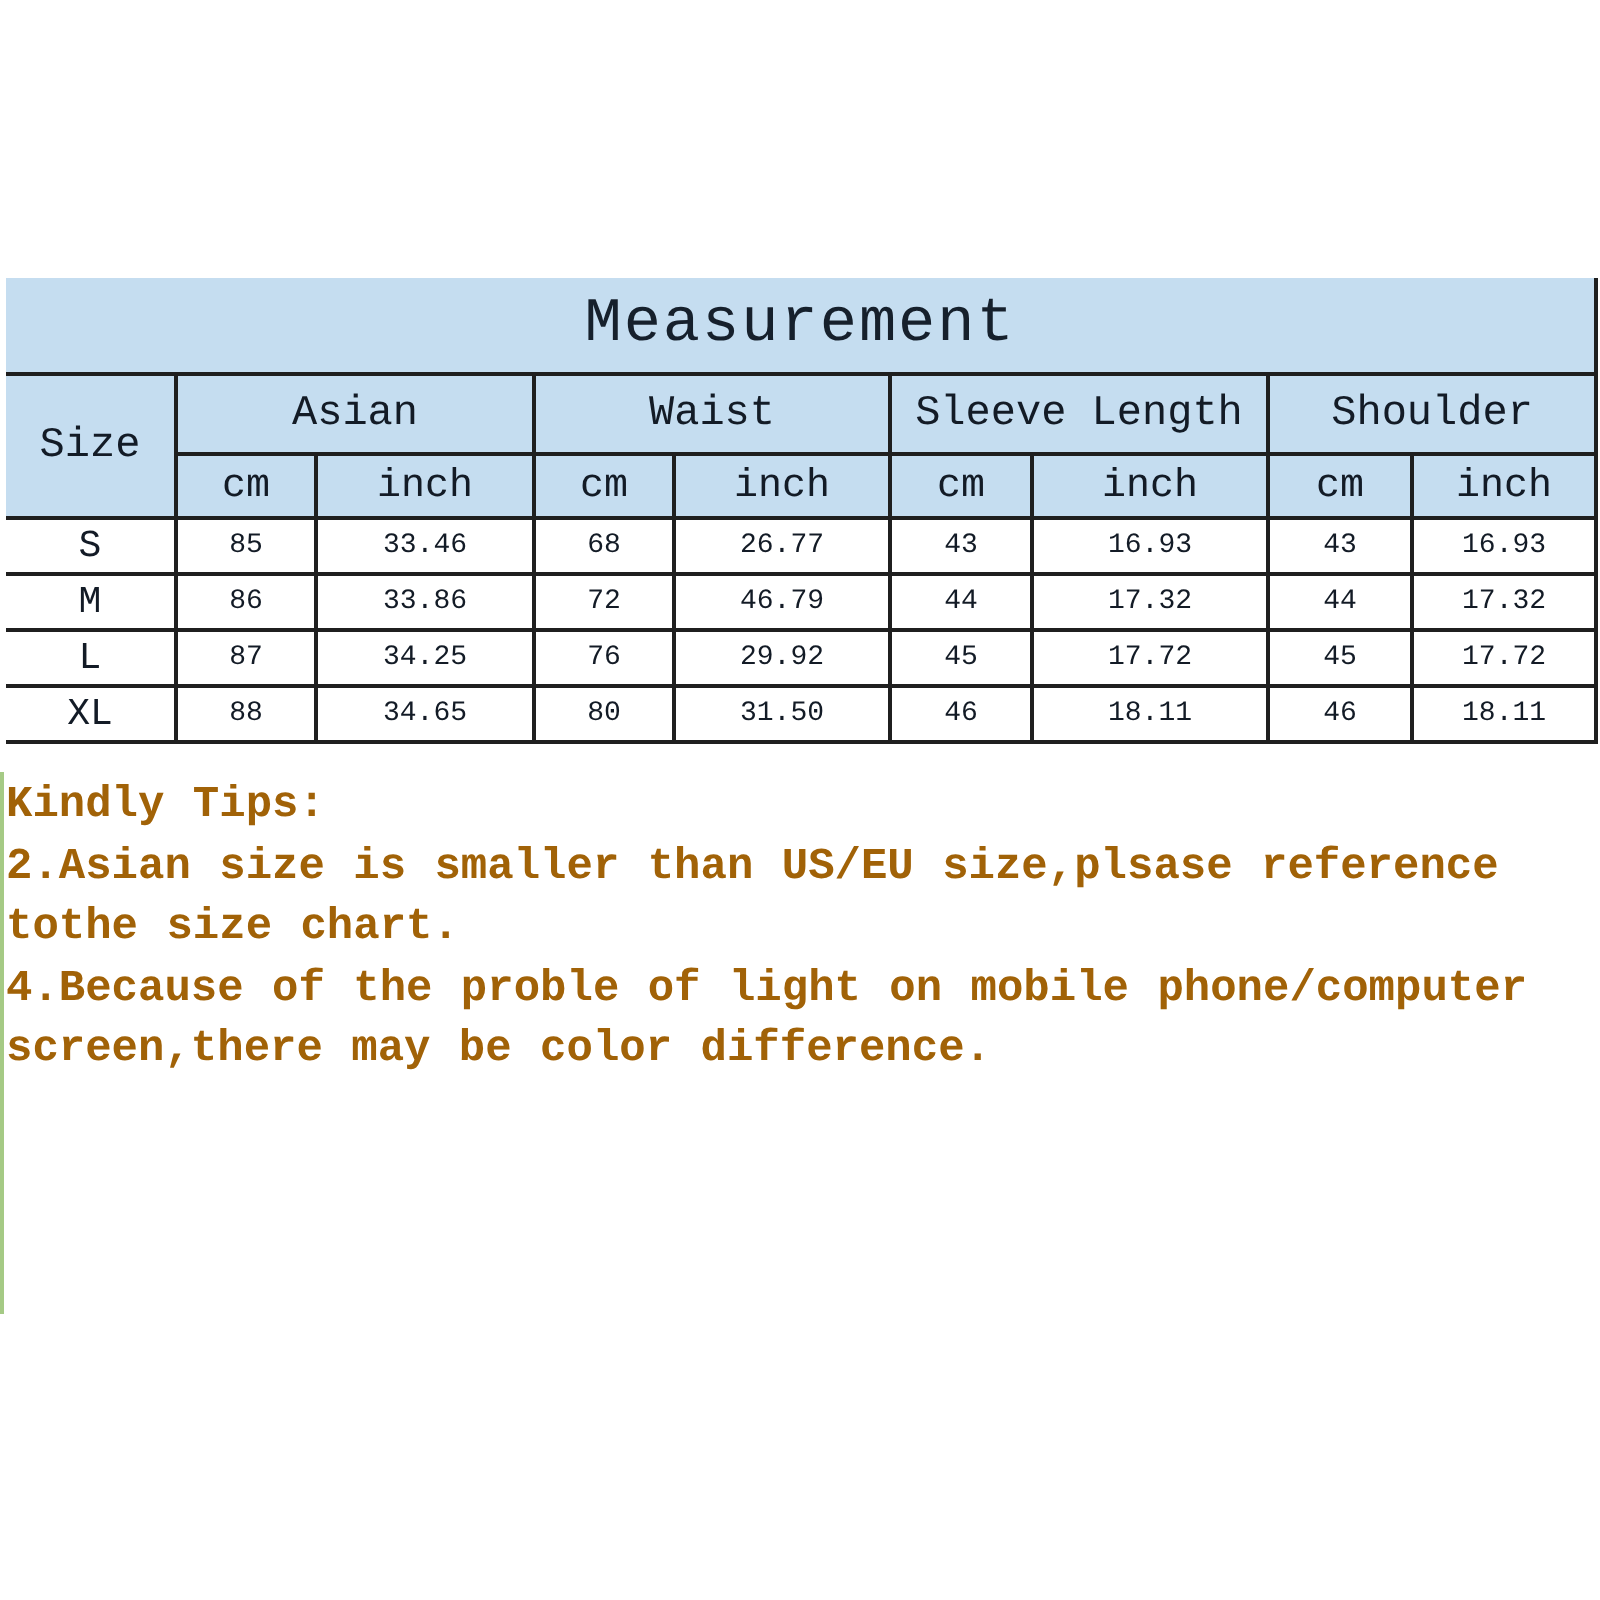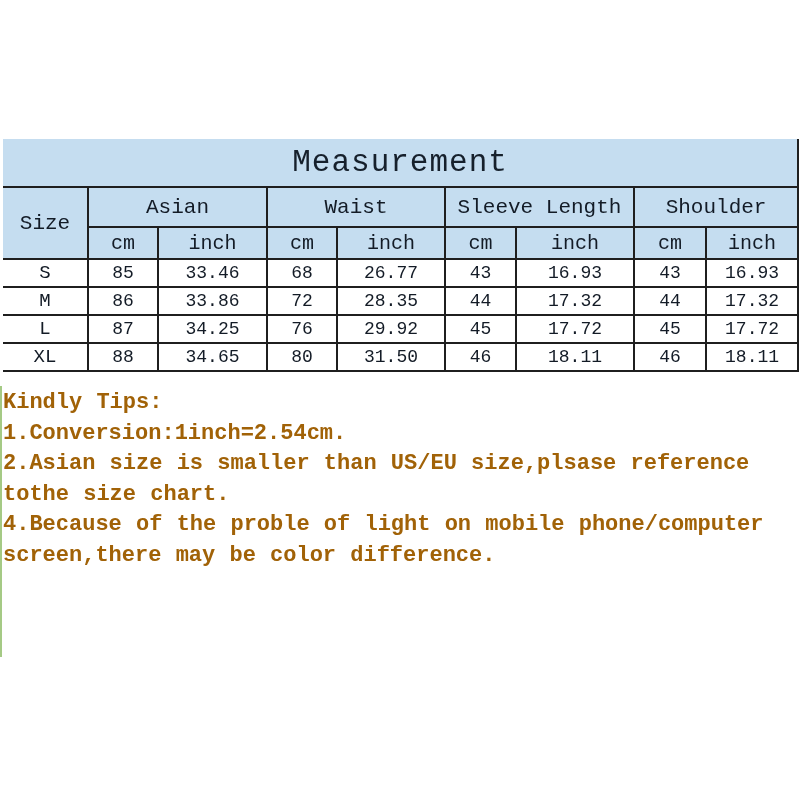--- a/index.html
+++ b/index.html
@@ -53,21 +53,21 @@
     background: #c5ddf0;
     font-size: 20px;
   }
   td.size-head {
     font-size: 20px;
     background: #c5ddf0;
   }
   tr.data-row td {
     height: 26px;
     background: #ffffff;
-    font-size: 18px;
+    font-size: 14px;
   }
   tr.data-row td:first-child {
     border-left: none;
     font-size: 19px;
   }
   
   .tips {
     position: absolute;
     left: 3px;
     top: 388px;
@@ -137,21 +137,21 @@
       <td>43</td>
       <td>16.93</td>
       <td>43</td>
       <td>16.93</td>
     </tr>
     <tr class="data-row">
       <td>M</td>
       <td>86</td>
       <td>33.86</td>
       <td>72</td>
-      <td>28.35</td>
+      <td>46.79</td>
       <td>44</td>
       <td>17.32</td>
       <td>44</td>
       <td>17.32</td>
     </tr>
     <tr class="data-row">
       <td>L</td>
       <td>87</td>
       <td>34.25</td>
       <td>76</td>
@@ -170,20 +170,19 @@
       <td>46</td>
       <td>18.11</td>
       <td>46</td>
       <td>18.11</td>
     </tr>
   </tbody>
     </table>
 
   <div class="tips">
     <div class="tip-line">Kindly Tips:</div>
-    <div class="tip-line">1.Conversion:1inch=2.54cm.</div>
     <div class="tip-line">2.Asian size is smaller than US/EU size,plsase reference tothe size chart.</div>
     <div class="tip-line">4.Because of the proble of light on mobile phone/computer screen,there may be color difference.</div>
   </div>
 
   <div class="green-edge"></div>
 
 </div>
 
 </body></html>

